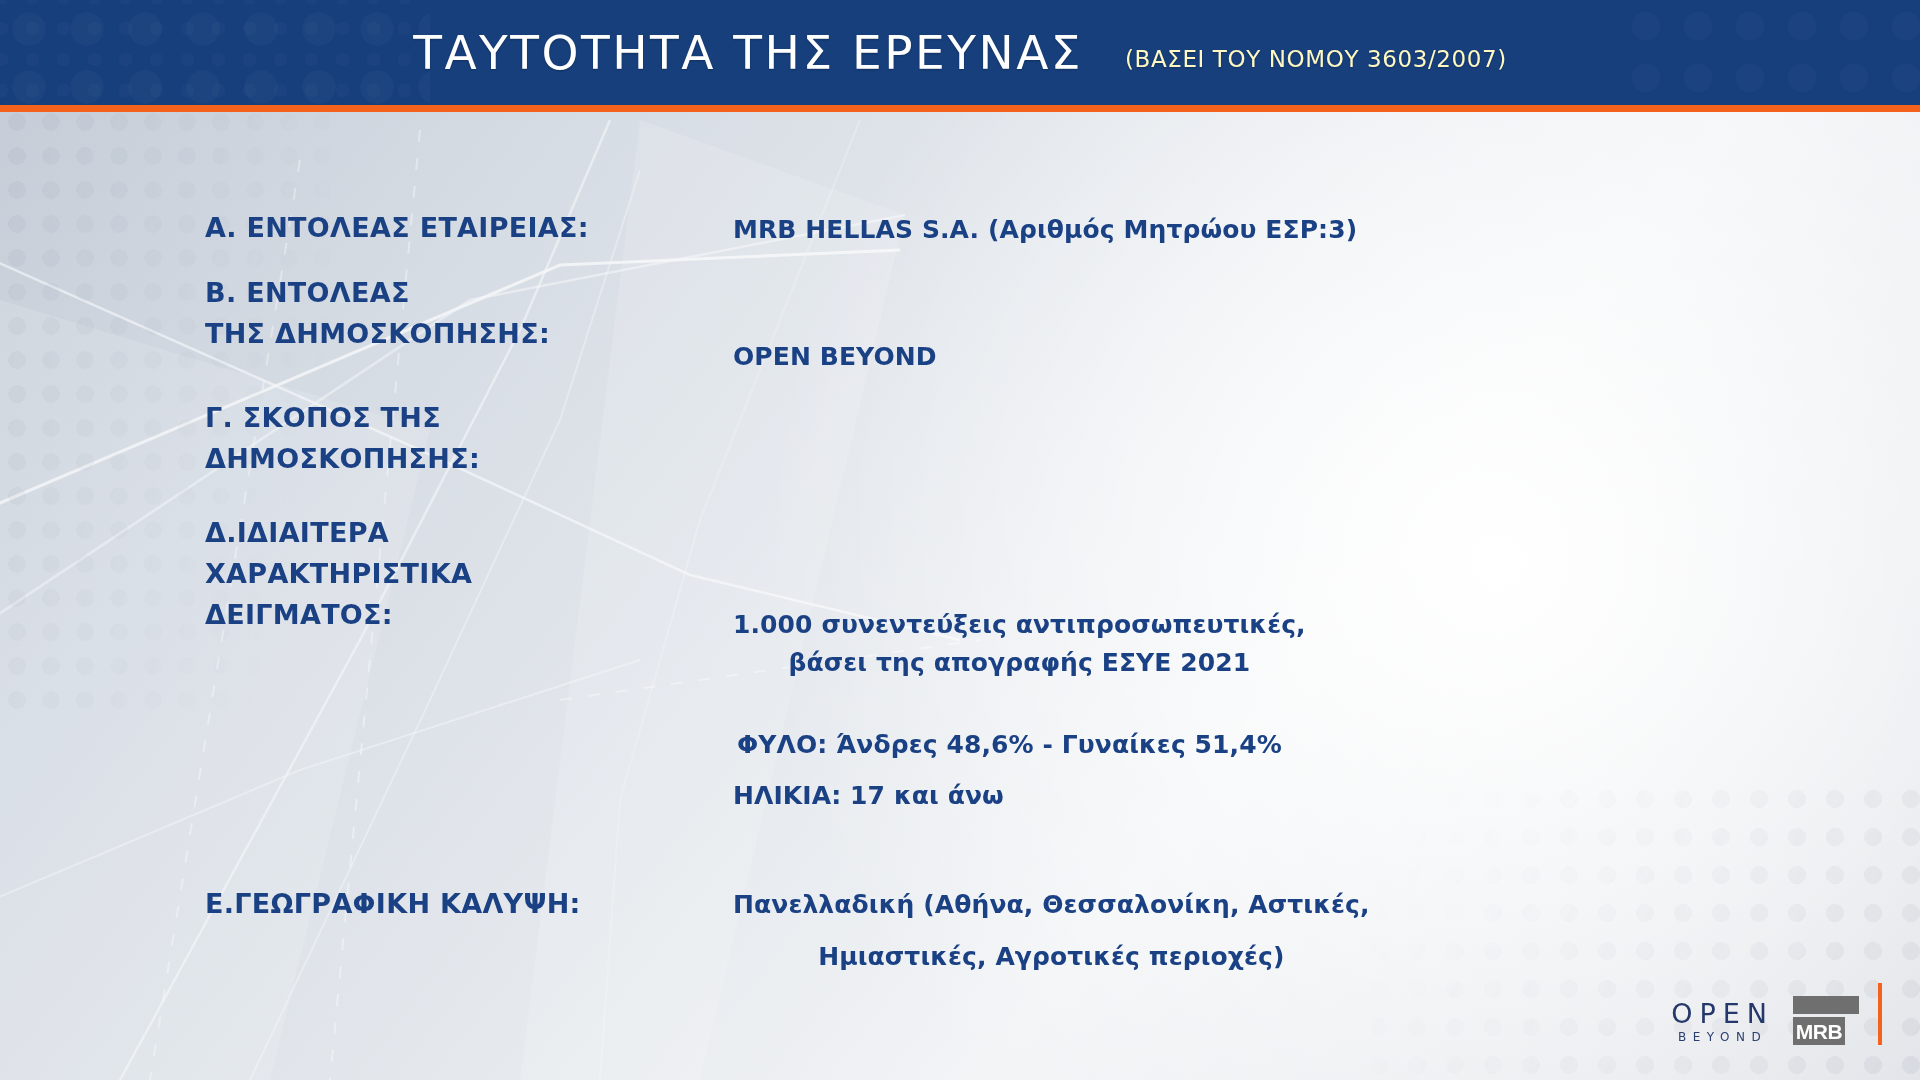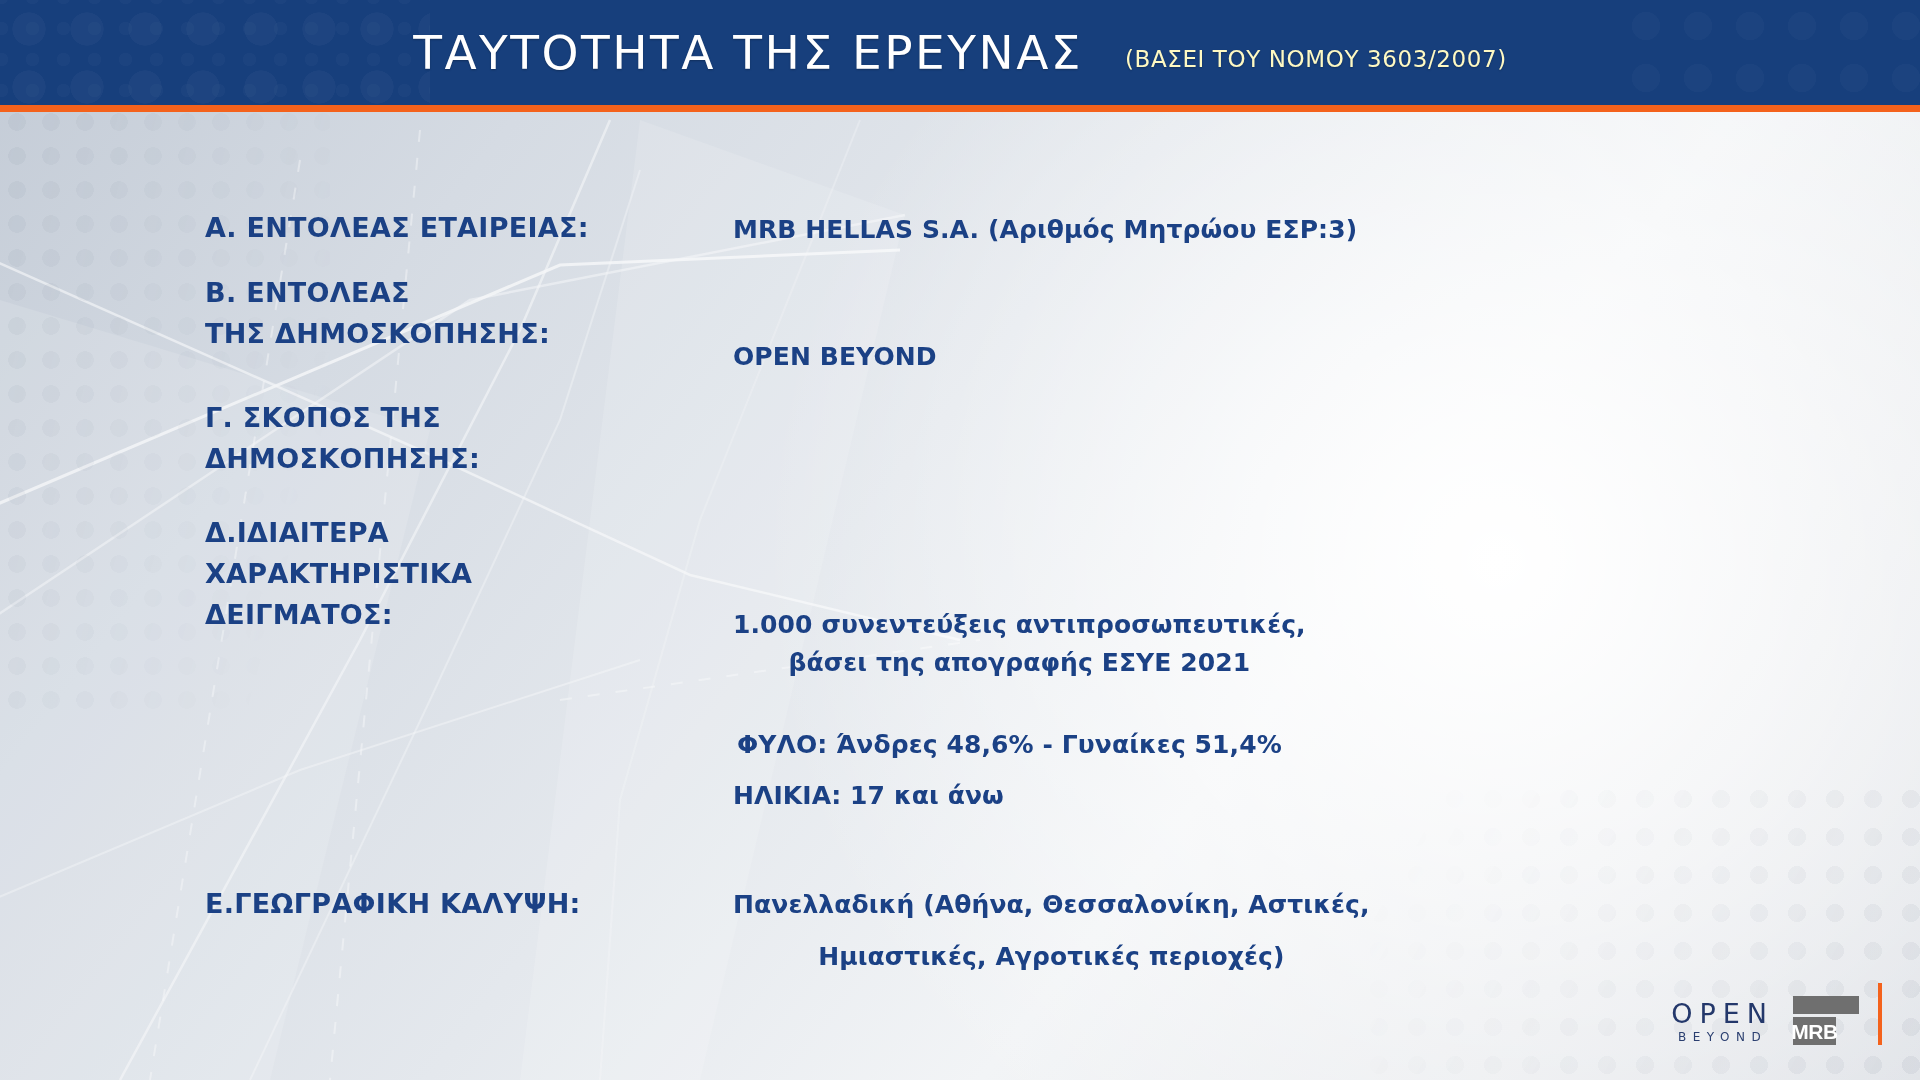--- a/index.html
+++ b/index.html
@@ -156,21 +156,21 @@
     font-size:12px; letter-spacing:6.5px; font-weight:400;
     line-height:16px; padding-left:7px; color:#2b3f70;
   }
   .mrb-logo {
     display:flex; flex-direction:column; gap:3px;
   }
   .mrb-logo .bar-top {
     width:66px; height:18px; background:#6f6f6f;
   }
   .mrb-logo .bar-bottom {
-    width:43px; height:28px; background:#6f6f6f;
+    width:52px; height:28px; background:#6f6f6f;
     display:flex; align-items:center; justify-content:center;
   }
   .mrb-logo .mrb-word {
     color:#ffffff; font-weight:bold; font-size:21px;
     letter-spacing:-.5px; line-height:21px;
     font-family:"Liberation Sans",sans-serif;
   }
   .logo-divider {
     width:4px; height:62px; background:#f4621c;
   }

